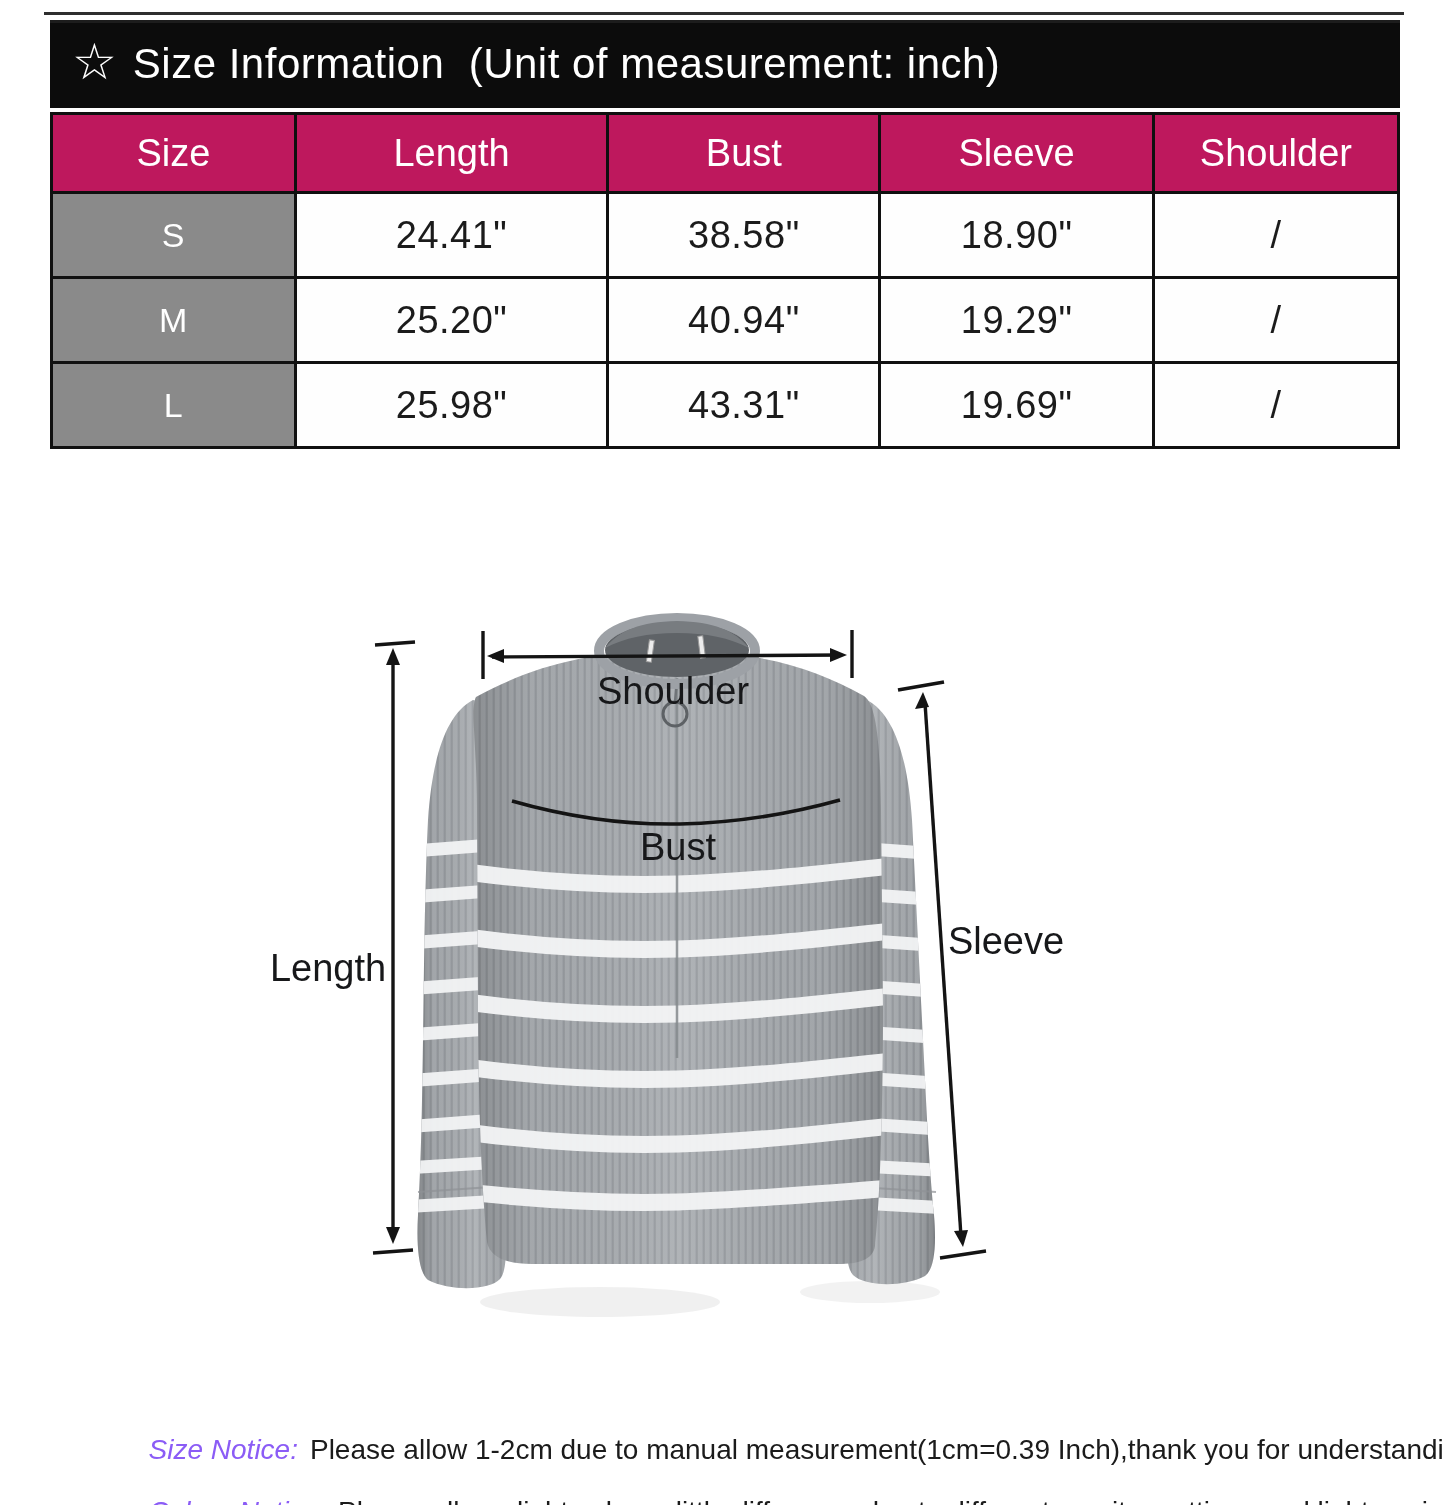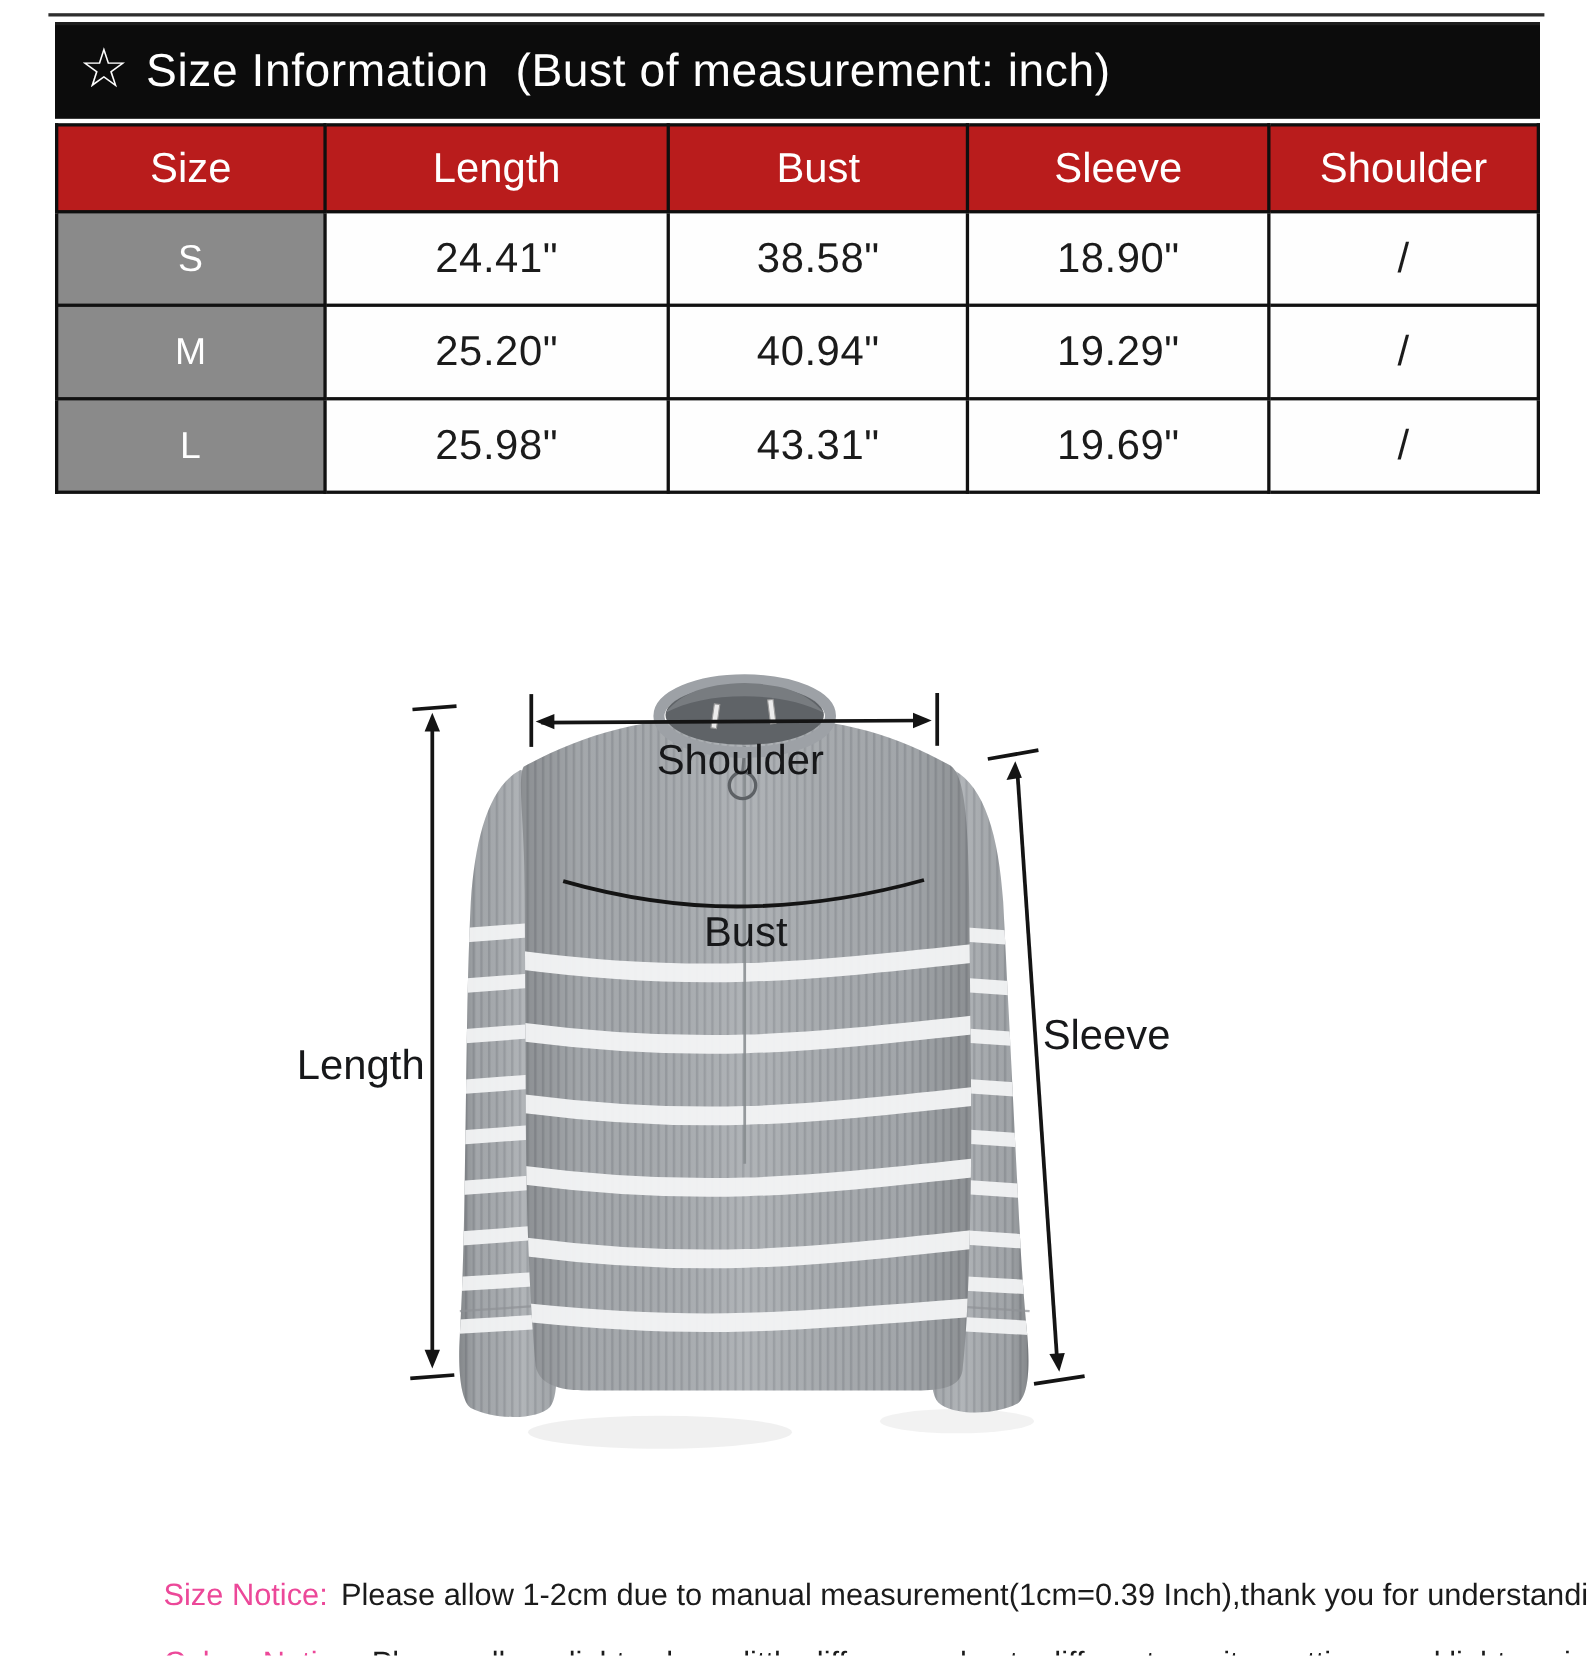--- a/index.html
+++ b/index.html
@@ -13,42 +13,42 @@
     color:#ffffff;display:flex;align-items:center;padding-left:22px;box-sizing:border-box;
     box-shadow:inset 0 3px 0 rgba(255,255,255,.07);
   }
   .star{font-size:50px;line-height:1;margin-right:16px;margin-top:-4px;}
   .title{font-size:42px;white-space:pre;letter-spacing:.5px;}
   table.size-table{
     position:absolute;left:50px;top:112px;width:1350px;border-collapse:collapse;
     table-layout:fixed;border:3px solid #0f0f0f;
   }
   .size-table th{
-    background:#b91c1c;color:#ffffff;font-weight:400;font-size:38px;height:74px;
+    background:#be185d;color:#ffffff;font-weight:400;font-size:38px;height:74px;
     border:3px solid #0f0f0f;text-align:center;
   }
   .size-table td{
     background:#fefefe;color:#1b1b1b;font-size:38px;height:80px;text-align:center;
     border:3px solid #111111;letter-spacing:.5px;
   }
   .size-table td.size-col{background:#8a8a8a;color:#ffffff;font-size:34px;}
   svg.diagram{position:absolute;left:0;top:0;}
   .notice{position:absolute;left:133px;font-size:28px;color:#1b1b1b;white-space:pre;}
-  .notice .nlabel{color:#ec4899;margin-right:12px;}
+  .notice .nlabel{color:#8b5cf6;margin-right:12px;font-style:italic;}
   #notice-size{top:1402px;}
   #notice-colour{top:1464px;}
 </style>
 </head>
 <body>
 
 <div class="top-line"></div>
 
 <div class="title-bar">
   <span class="star">☆</span>
-  <span class="title">Size Information  (Bust of measurement: inch)</span>
+  <span class="title">Size Information  (Unit of measurement: inch)</span>
 </div>
 
 <table class="size-table">
   <colgroup>
     <col style="width:18.1%">
       <col style="width:23.2%">
       <col style="width:20.2%">
       <col style="width:20.3%">
       <col style="width:18.2%">
   </colgroup>

